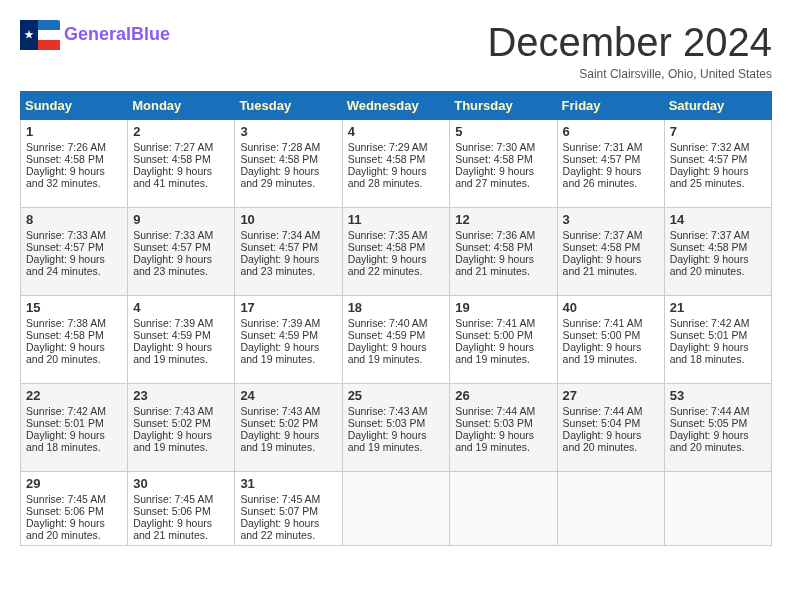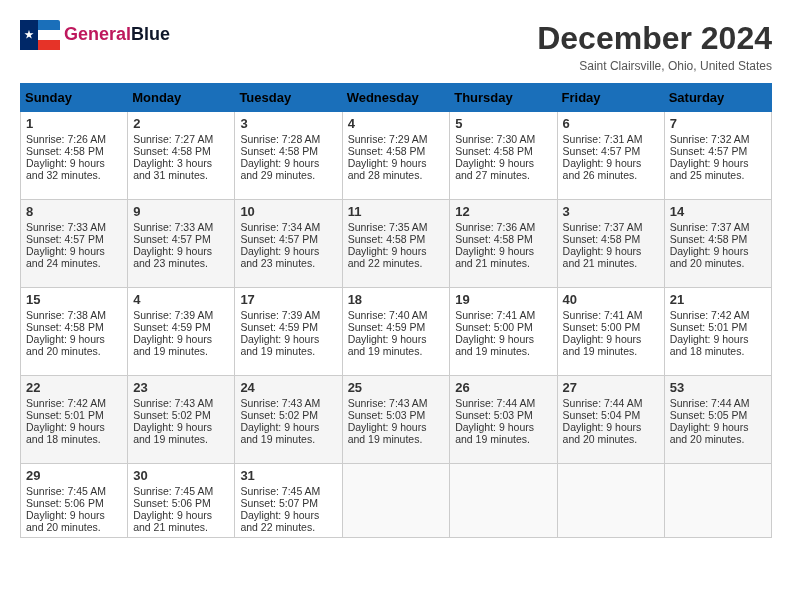--- a/index.html
+++ b/index.html
@@ -23,37 +23,37 @@
     }
     .logo-row {
       display: flex;
       align-items: center;
       gap: 4px;
     }
     .title-area {
       text-align: right;
     }
     .month-title {
-      font-size: 32px;
-      font-weight: bold;
+      font-size: 40px;
+      font-weight: normal;
       color: #333;
     }
     .location {
       font-size: 12px;
       color: #555;
       margin-top: 2px;
     }
     .calendar {
       width: 100%;
       border-collapse: collapse;
       margin-top: 8px;
     }
     .calendar th {
       background: #1a6fba;
-      color: #000000;
+      color: #fef9c3;
       padding: 6px 4px;
       font-size: 13px;
       font-weight: bold;
       text-align: left;
       border: 1px solid #1a6fba;
     }
     .calendar td {
       border: 1px solid #ccc;
       vertical-align: top;
       padding: 4px 5px;
@@ -87,21 +87,21 @@
     <div class="logo-row">
       <svg width="40" height="30" viewBox="0 0 40 30">
         <rect x="0" y="0" width="40" height="30" fill="#1a6fba" rx="2"></rect>
         <rect x="0" y="10" width="40" height="10" fill="#fff"></rect>
         <rect x="0" y="20" width="40" height="10" fill="#e63328"></rect>
         <polygon points="0,0 18,0 18,30 0,30" fill="#002868"></polygon>
         <text x="9" y="18" font-size="10" fill="#fff" text-anchor="middle" font-weight="bold">★</text>
       </svg>
       <div>
         <div style="font-size:18px;font-weight:bold;line-height:1.1;">
-          <span style="color:#be185d;">General</span><span style="color:#0f172a;">Blue</span>
+          <span style="color:#8b5cf6;">General</span><span style="color:#8b5cf6;">Blue</span>
         </div>
       </div>
     </div>
   </div>
   <div class="title-area">
     <div class="month-title">December 2024</div>
     <div class="location">Saint Clairsville, Ohio, United States</div>
   </div>
 </div>
 
@@ -113,21 +113,21 @@
         <th>Tuesday</th>
         <th>Wednesday</th>
         <th>Thursday</th>
         <th>Friday</th>
         <th>Saturday</th>
       </tr>
   </thead>
   <tbody id="calendar-body">
   <tr>
         <td><span class="day-num">1</span><span>Sunrise: 7:26 AM</span><br><span>Sunset: 4:58 PM</span><br><span>Daylight: 9 hours and 32 minutes.</span></td>
-        <td><span class="day-num">2</span><span>Sunrise: 7:27 AM</span><br><span>Sunset: 4:58 PM</span><br><span>Daylight: 3 hours and 31 minutes.</span></td>
+        <td><span class="day-num">2</span><span>Sunrise: 7:27 AM</span><br><span>Sunset: 4:58 PM</span><br><span>Daylight: 9 hours and 41 minutes.</span></td>
         <td><span class="day-num">3</span><span>Sunrise: 7:28 AM</span><br><span>Sunset: 4:58 PM</span><br><span>Daylight: 9 hours and 29 minutes.</span></td>
         <td><span class="day-num">4</span><span>Sunrise: 7:29 AM</span><br><span>Sunset: 4:58 PM</span><br><span>Daylight: 9 hours and 28 minutes.</span></td>
         <td><span class="day-num">5</span><span>Sunrise: 7:30 AM</span><br><span>Sunset: 4:58 PM</span><br><span>Daylight: 9 hours and 27 minutes.</span></td>
         <td><span class="day-num">6</span><span>Sunrise: 7:31 AM</span><br><span>Sunset: 4:57 PM</span><br><span>Daylight: 9 hours and 26 minutes.</span></td>
         <td><span class="day-num">7</span><span>Sunrise: 7:32 AM</span><br><span>Sunset: 4:57 PM</span><br><span>Daylight: 9 hours and 25 minutes.</span></td>
       </tr>
       <tr>
         <td><span class="day-num">8</span><span>Sunrise: 7:33 AM</span><br><span>Sunset: 4:57 PM</span><br><span>Daylight: 9 hours and 24 minutes.</span></td>
         <td><span class="day-num">9</span><span>Sunrise: 7:33 AM</span><br><span>Sunset: 4:57 PM</span><br><span>Daylight: 9 hours and 23 minutes.</span></td>
         <td><span class="day-num">10</span><span>Sunrise: 7:34 AM</span><br><span>Sunset: 4:57 PM</span><br><span>Daylight: 9 hours and 23 minutes.</span></td>

